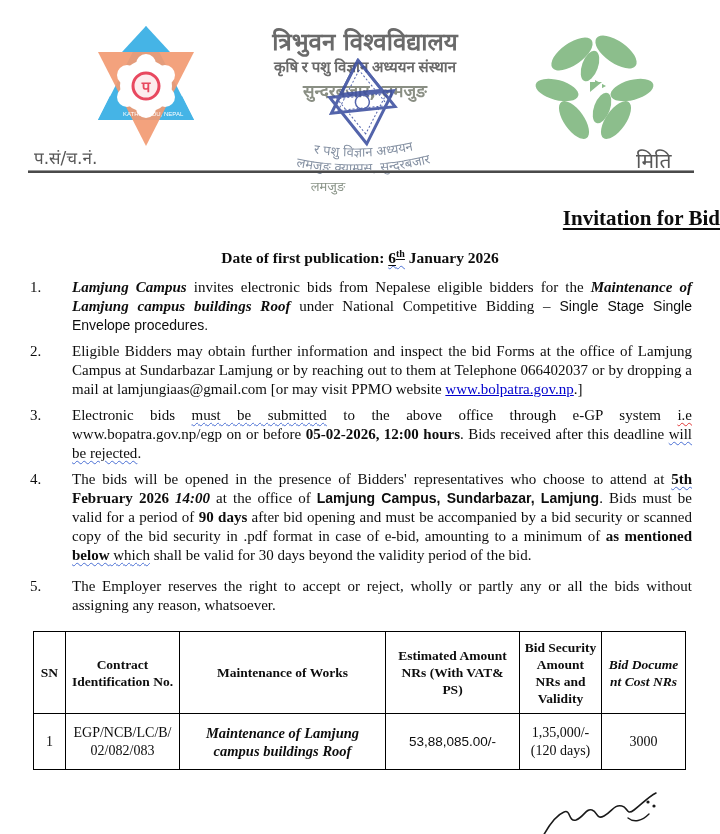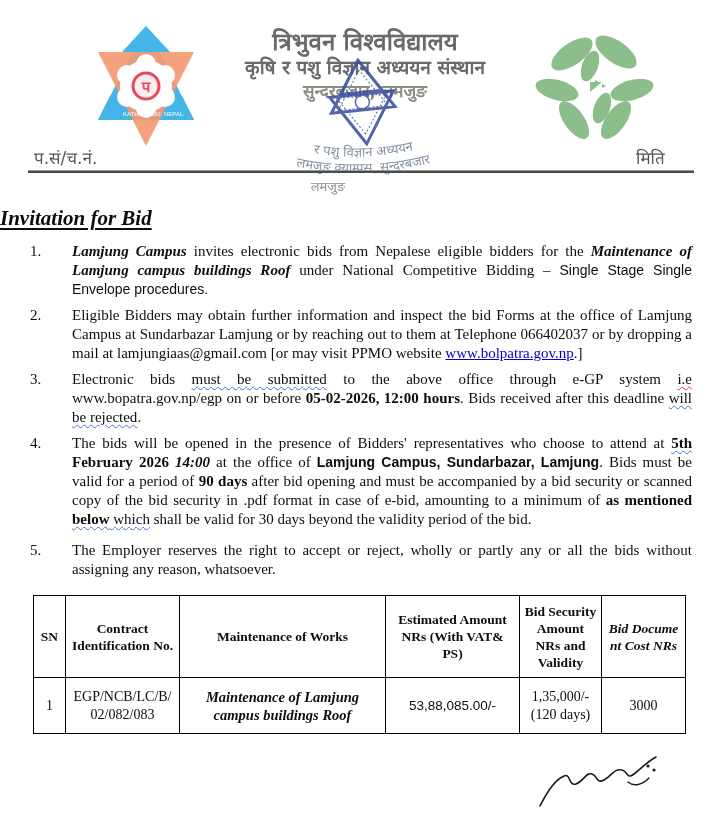--- a/index.html
+++ b/index.html
@@ -6,37 +6,37 @@
   body { background:#fff; width:720px; font-family:"Liberation Serif", serif; color:#0d0d0d; }
   .page { position:relative; width:720px; height:834px; background:#fff; overflow:hidden; }
 
   
   .header { position:relative; height:196px; }
   .logo-left { position:absolute; left:86px; top:24px; }
   .logo-right { position:absolute; left:532px; top:28px; }
   .org-block { position:absolute; left:180px; top:30px; width:370px; text-align:center;
                color:#6a6a6a; font-weight:bold; font-family:"DejaVu Sans", sans-serif; }
   .org-l1 { font-size:24px; line-height:24px; }
-  .org-l2 { font-size:19px; line-height:26px; }
+  .org-l2 { font-size:15px; line-height:26px;font-family:Liberation Serif, serif; }
   .org-l3 { font-size:29px; line-height:34px; color:#646464; }
   .org-l4 { font-size:17px; line-height:22px; color:#8a8f84; }
   .stamp-star { position:absolute; left:320px; top:58px; opacity:.88; transform:rotate(-6deg); }
   .stamp-arcs { position:absolute; left:238px; top:112px; opacity:.85; }
   .refno { position:absolute; left:34px; top:146px; font-size:17px; color:#575757;
            font-family:"DejaVu Sans", sans-serif; }
-  .miti  { position:absolute; left:636px; top:146px; font-size:17px; color:#575757;
+  .miti  { position:absolute; left:636px; top:146px; font-size:21px; color:#575757;
            font-family:"DejaVu Sans", sans-serif; }
   .divider { position:absolute; left:28px; top:170px; width:666px; height:3px;
              background:#4a4a4a; border-top:1px solid #999; }
   .stamp-bottom { position:absolute; left:0; top:177px; width:656px; text-align:center;
                   font-size:13px; color:#8a9488; font-family:"DejaVu Sans", sans-serif; }
 
   
-  .title { text-align:left; font-size:21px; font-weight:bold; margin-top:10px;
-           text-decoration:underline; text-decoration-thickness:2px; text-underline-offset:3px;font-style:italic; }
+  .title { text-align:right; font-size:21px; font-weight:bold; margin-top:10px;
+           text-decoration:underline; text-decoration-thickness:2px; text-underline-offset:3px; }
   .pubdate { text-align:center; font-size:15.5px; margin-top:17px; }
 
   
   .list { margin-top:11px; padding:0 28px 0 30px; }
   .item { display:flex; margin-bottom:7px; }
   .item .num { width:42px; flex:0 0 42px; font-size:15px; line-height:19px; }
   .item .txt { flex:1; font-size:15px; line-height:19px; text-align:justify; }
   .item.gap-before { margin-top:12px; }
 
   .b { font-weight:bold; }
@@ -136,20 +136,21 @@
       </text>
     </svg>
 
     <div class="refno">प.सं/च.नं.</div>
     <div class="miti">मिति</div>
     <div class="divider"></div>
     <div class="stamp-bottom">लमजुङ</div>
   </div>
 
   <div class="title">Invitation for Bid</div>
+  <div class="pubdate"><span><span class="b">Date of first publication: </span></span><span class="wavy-blue"><span class="b u">6</span></span><span class="wavy-blue"><sup class="b u">th</sup></span><span><span class="b"> January 2026</span></span></div>
 
   <div class="list">
     <div class="item">
       <div class="num">1.</div>
       <div class="txt"><span><span class="b i">Lamjung Campus</span></span><span><span> invites electronic bids from Nepalese eligible bidders for the </span></span><span><span class="b i">Maintenance of Lamjung campus buildings Roof</span></span><span><span> under National Competitive Bidding – </span></span><span><span class="sans">Single Stage Single Envelope procedures.</span></span></div>
     </div>
     <div class="item">
       <div class="num">2.</div>
       <div class="txt"><span><span>Eligible Bidders may obtain further information and inspect the bid Forms at the office of Lamjung Campus at Sundarbazar Lamjung or by reaching out to them at Telephone 066402037 or by dropping a mail at lamjungiaas@gmail.com [or may visit PPMO website </span></span><span><span class="link">www.bolpatra.gov.np</span></span><span><span>.]</span></span></div>
     </div>

